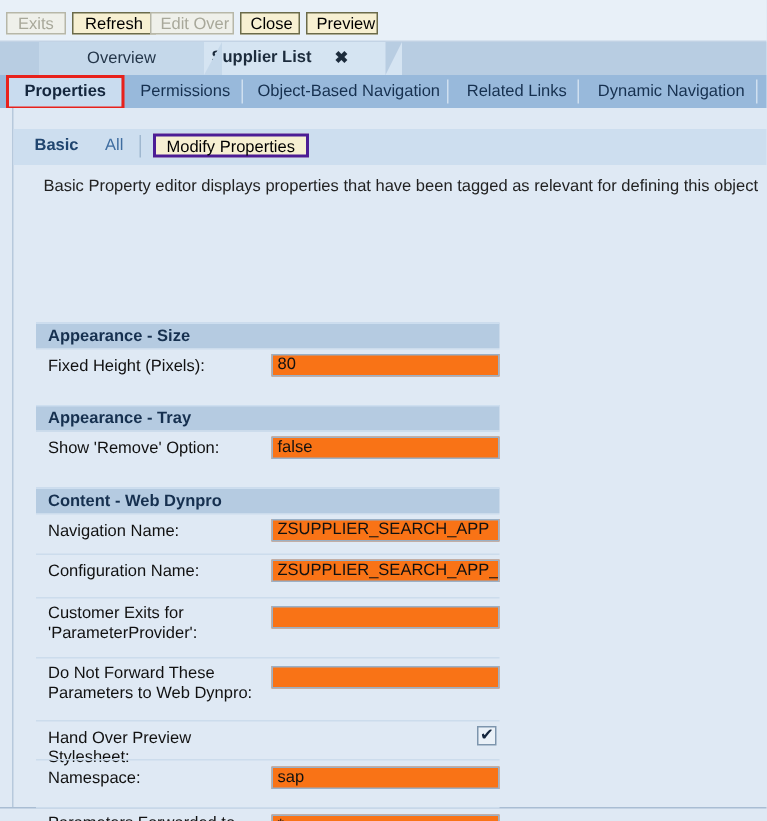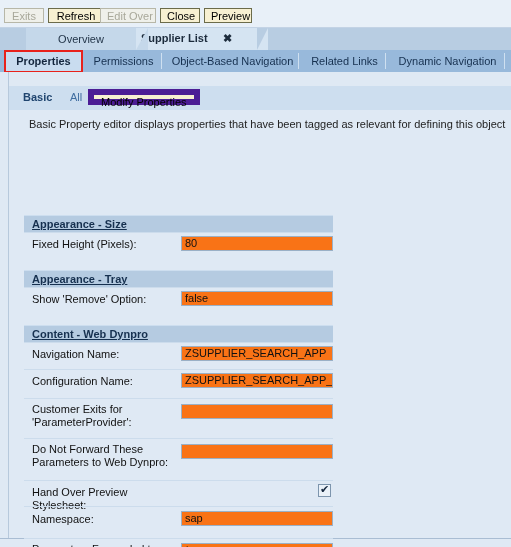--- a/index.html
+++ b/index.html
@@ -208,26 +208,26 @@
     color: #3f6da0;
   }
   #view-sep {
     position: absolute;
     left: 84px; top: 4px;
     width: 1px; height: 15px;
     background: #9fb7cf;
   }
   #modify-properties {
     position: absolute;
-    left: 79px; top: 3px;
+    left: 93px; top: 3px;
     height: 16px;
     line-height: 15px;
     padding: 0 7px;
     background: #f7f0d2;
-    border: 6px solid #4c1d95;
+    border: 2px solid #4c1d95;
     font-size: 11px;
     box-sizing: border-box;
   }
 
   #intro-text {
     position: absolute;
     left: 29px; top: 46px;
     font-size: 11px;
     color: #222;
     white-space: nowrap;
@@ -241,21 +241,20 @@
     background: #b5cbe1;
     border-top: 1px solid #cddeef;
     box-sizing: border-box;
   }
   .sec-header span {
     position: absolute;
     left: 8px; top: 2px;
     font-size: 11px;
     font-weight: bold;
     color: #16304f;
-    text-decoration: underline;
   }
 
   .prow {
     position: absolute;
     left: 24px;
     width: 309px;
     box-sizing: border-box;
   }
   .prow .divider {
     position: absolute;

